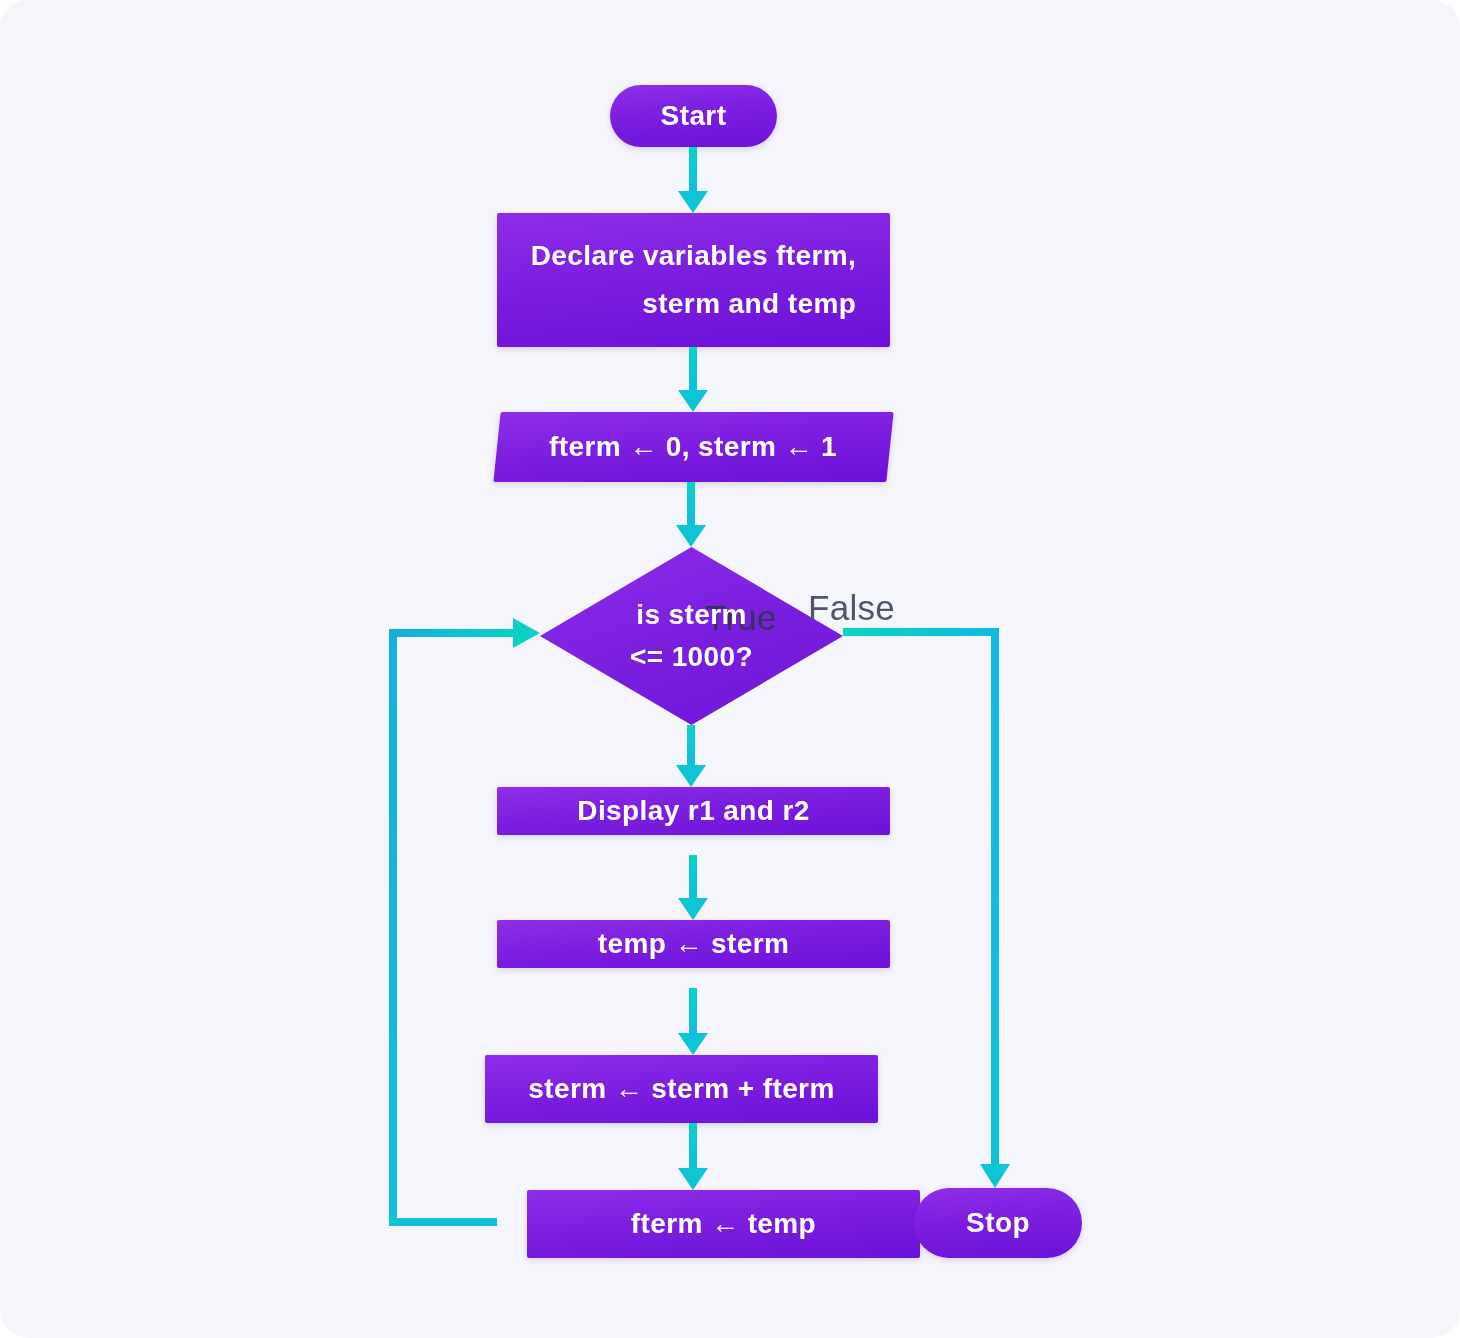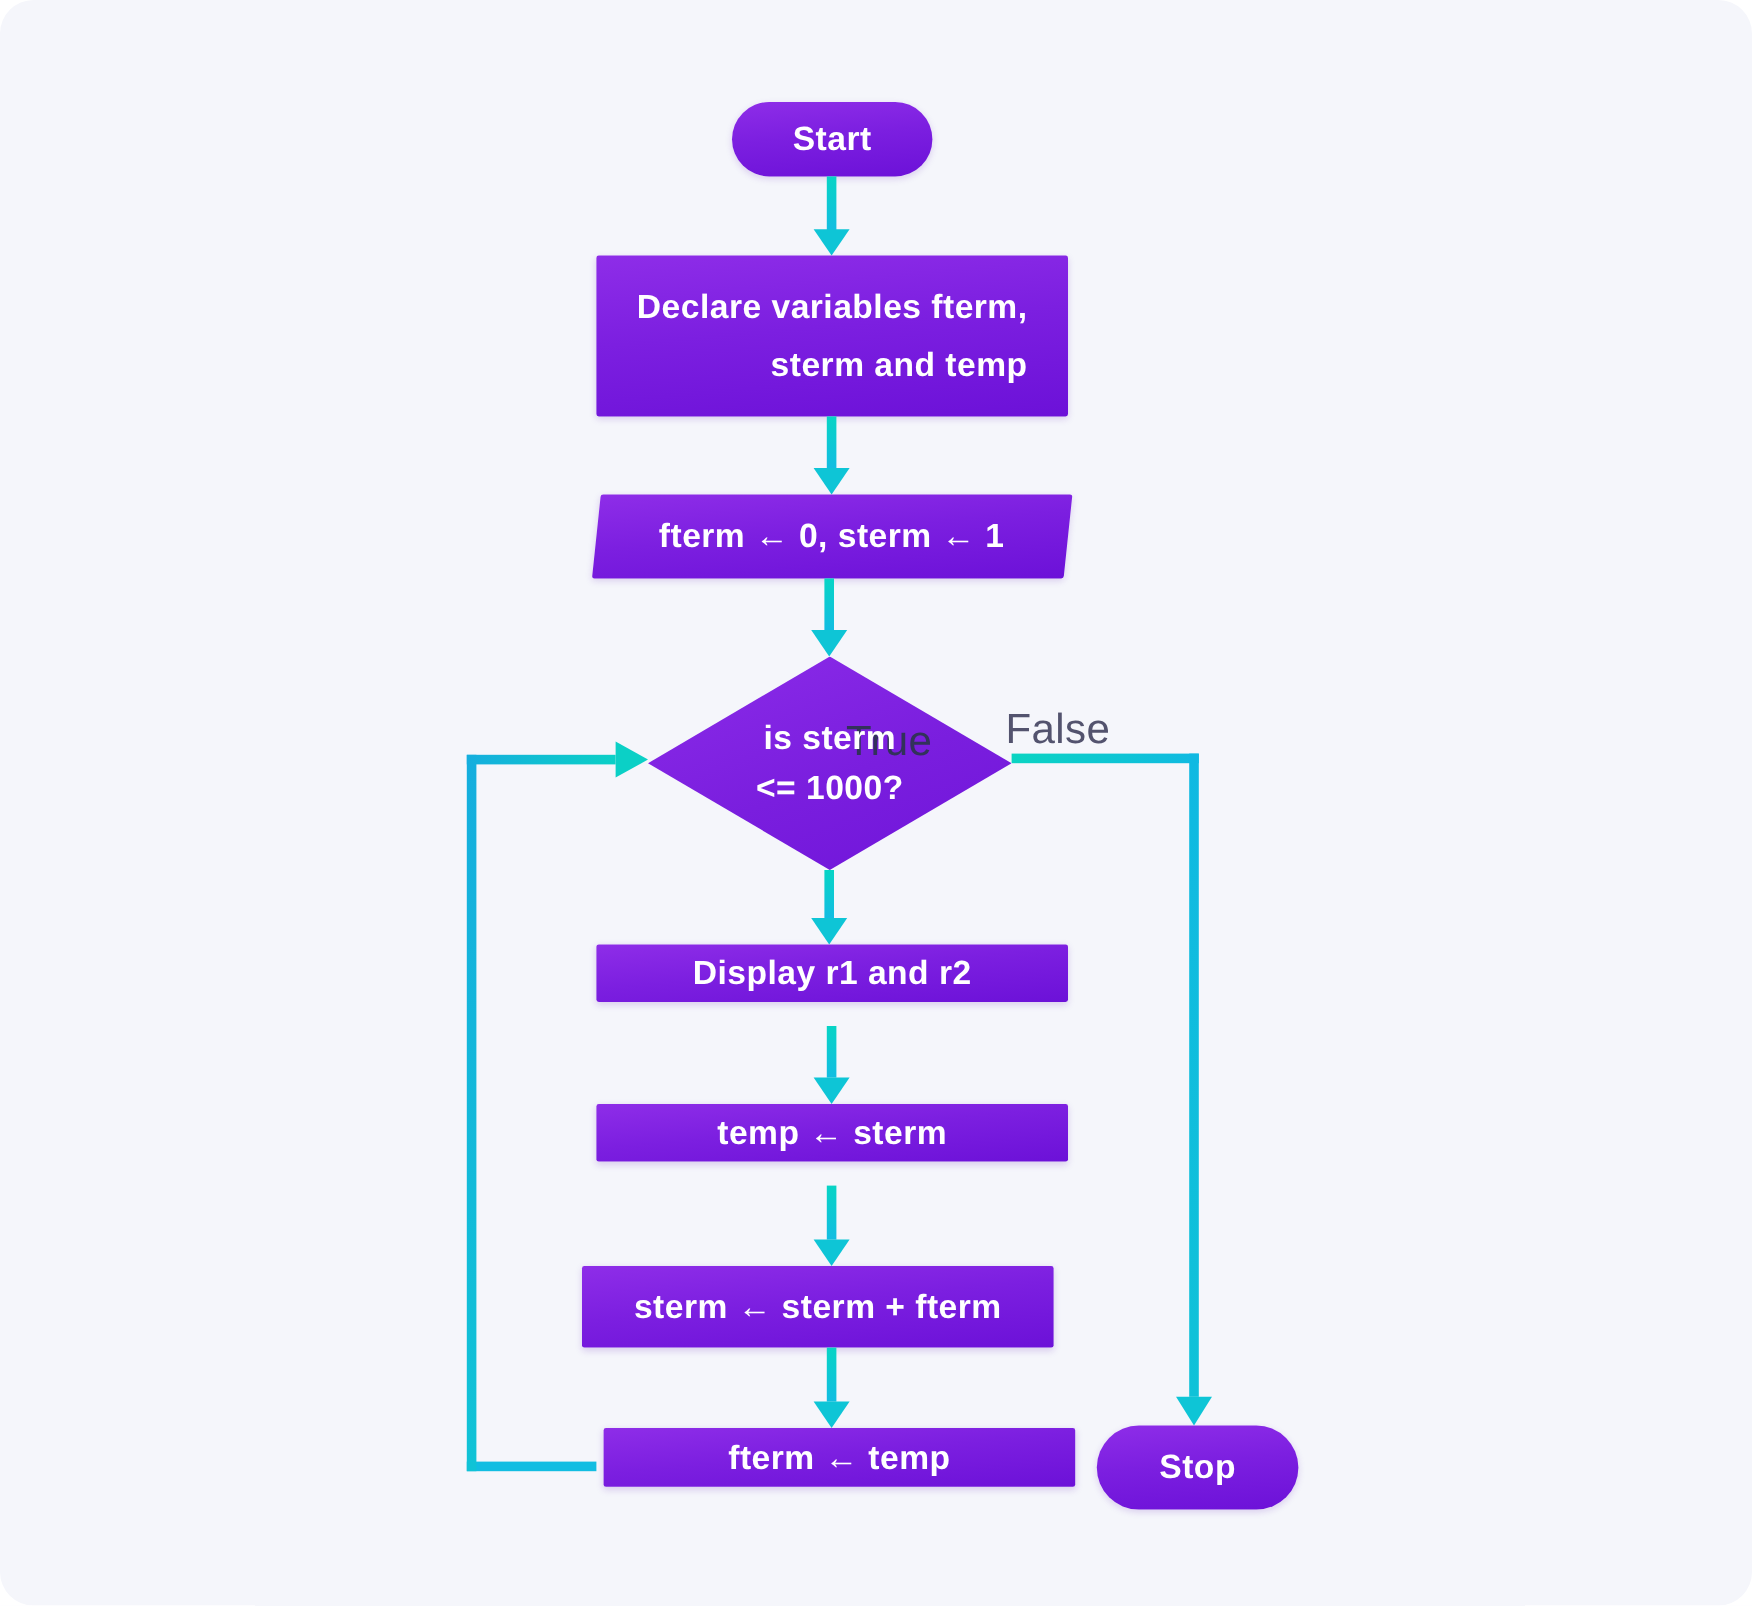--- a/index.html
+++ b/index.html
@@ -97,21 +97,21 @@
   <div class="line vflow" style="left:687px; top:482px; height:43px;"></div>
   <div class="head-down" style="left:676px; top:525px;"></div>
 
   <div class="decision-bg" style="left:540px; top:547px; width:303px; height:178px;"></div>
   <div class="edge-label true-label" style="left:705px; top:598px;">True</div>
   <div class="decision-text" style="left:590px; top:571px; width:203px; height:130px;">
     <div>is sterm</div>
     <div>&lt;= 1000?</div>
   </div>
 
-  <div class="edge-label false-label" style="left:838px; top:588px;">False</div>
+  <div class="edge-label false-label" style="left:808px; top:588px;">False</div>
 
   <div class="line vflow" style="left:687px; top:725px; height:40px;"></div>
   <div class="head-down" style="left:676px; top:765px;"></div>
 
   <div class="node process" style="left:497px; top:787px; width:393px; height:48px;">
     <span>Display r1 and r2</span>
   </div>
 
   <div class="line vflow" style="left:689px; top:855px; height:43px;"></div>
   <div class="head-down" style="left:678px; top:898px;"></div>
@@ -123,21 +123,21 @@
   <div class="line vflow" style="left:689px; top:988px; height:45px;"></div>
   <div class="head-down" style="left:678px; top:1033px;"></div>
 
   <div class="node process" style="left:485px; top:1055px; width:393px; height:68px;">
     <span>sterm ← sterm + fterm</span>
   </div>
 
   <div class="line vflow" style="left:689px; top:1123px; height:45px;"></div>
   <div class="head-down" style="left:678px; top:1168px;"></div>
 
-  <div class="node process" style="left:503px; top:1190px; width:393px; height:49px;">
+  <div class="node process" style="left:527px; top:1190px; width:393px; height:68px;">
     <span>fterm ← temp</span>
   </div>
 
   <div class="line loop-h-bottom" style="left:389px; top:1218px; width:108px;"></div>
   <div class="line loop-v" style="left:389px; top:629px; height:597px;"></div>
   <div class="line loop-h-top" style="left:389px; top:629px; width:124px;"></div>
   <div class="head-right" style="left:513px; top:618px;"></div>
 
   <div class="line false-h" style="left:843px; top:628px; width:156px;"></div>
   <div class="line false-v" style="left:991px; top:628px; height:536px;"></div>

